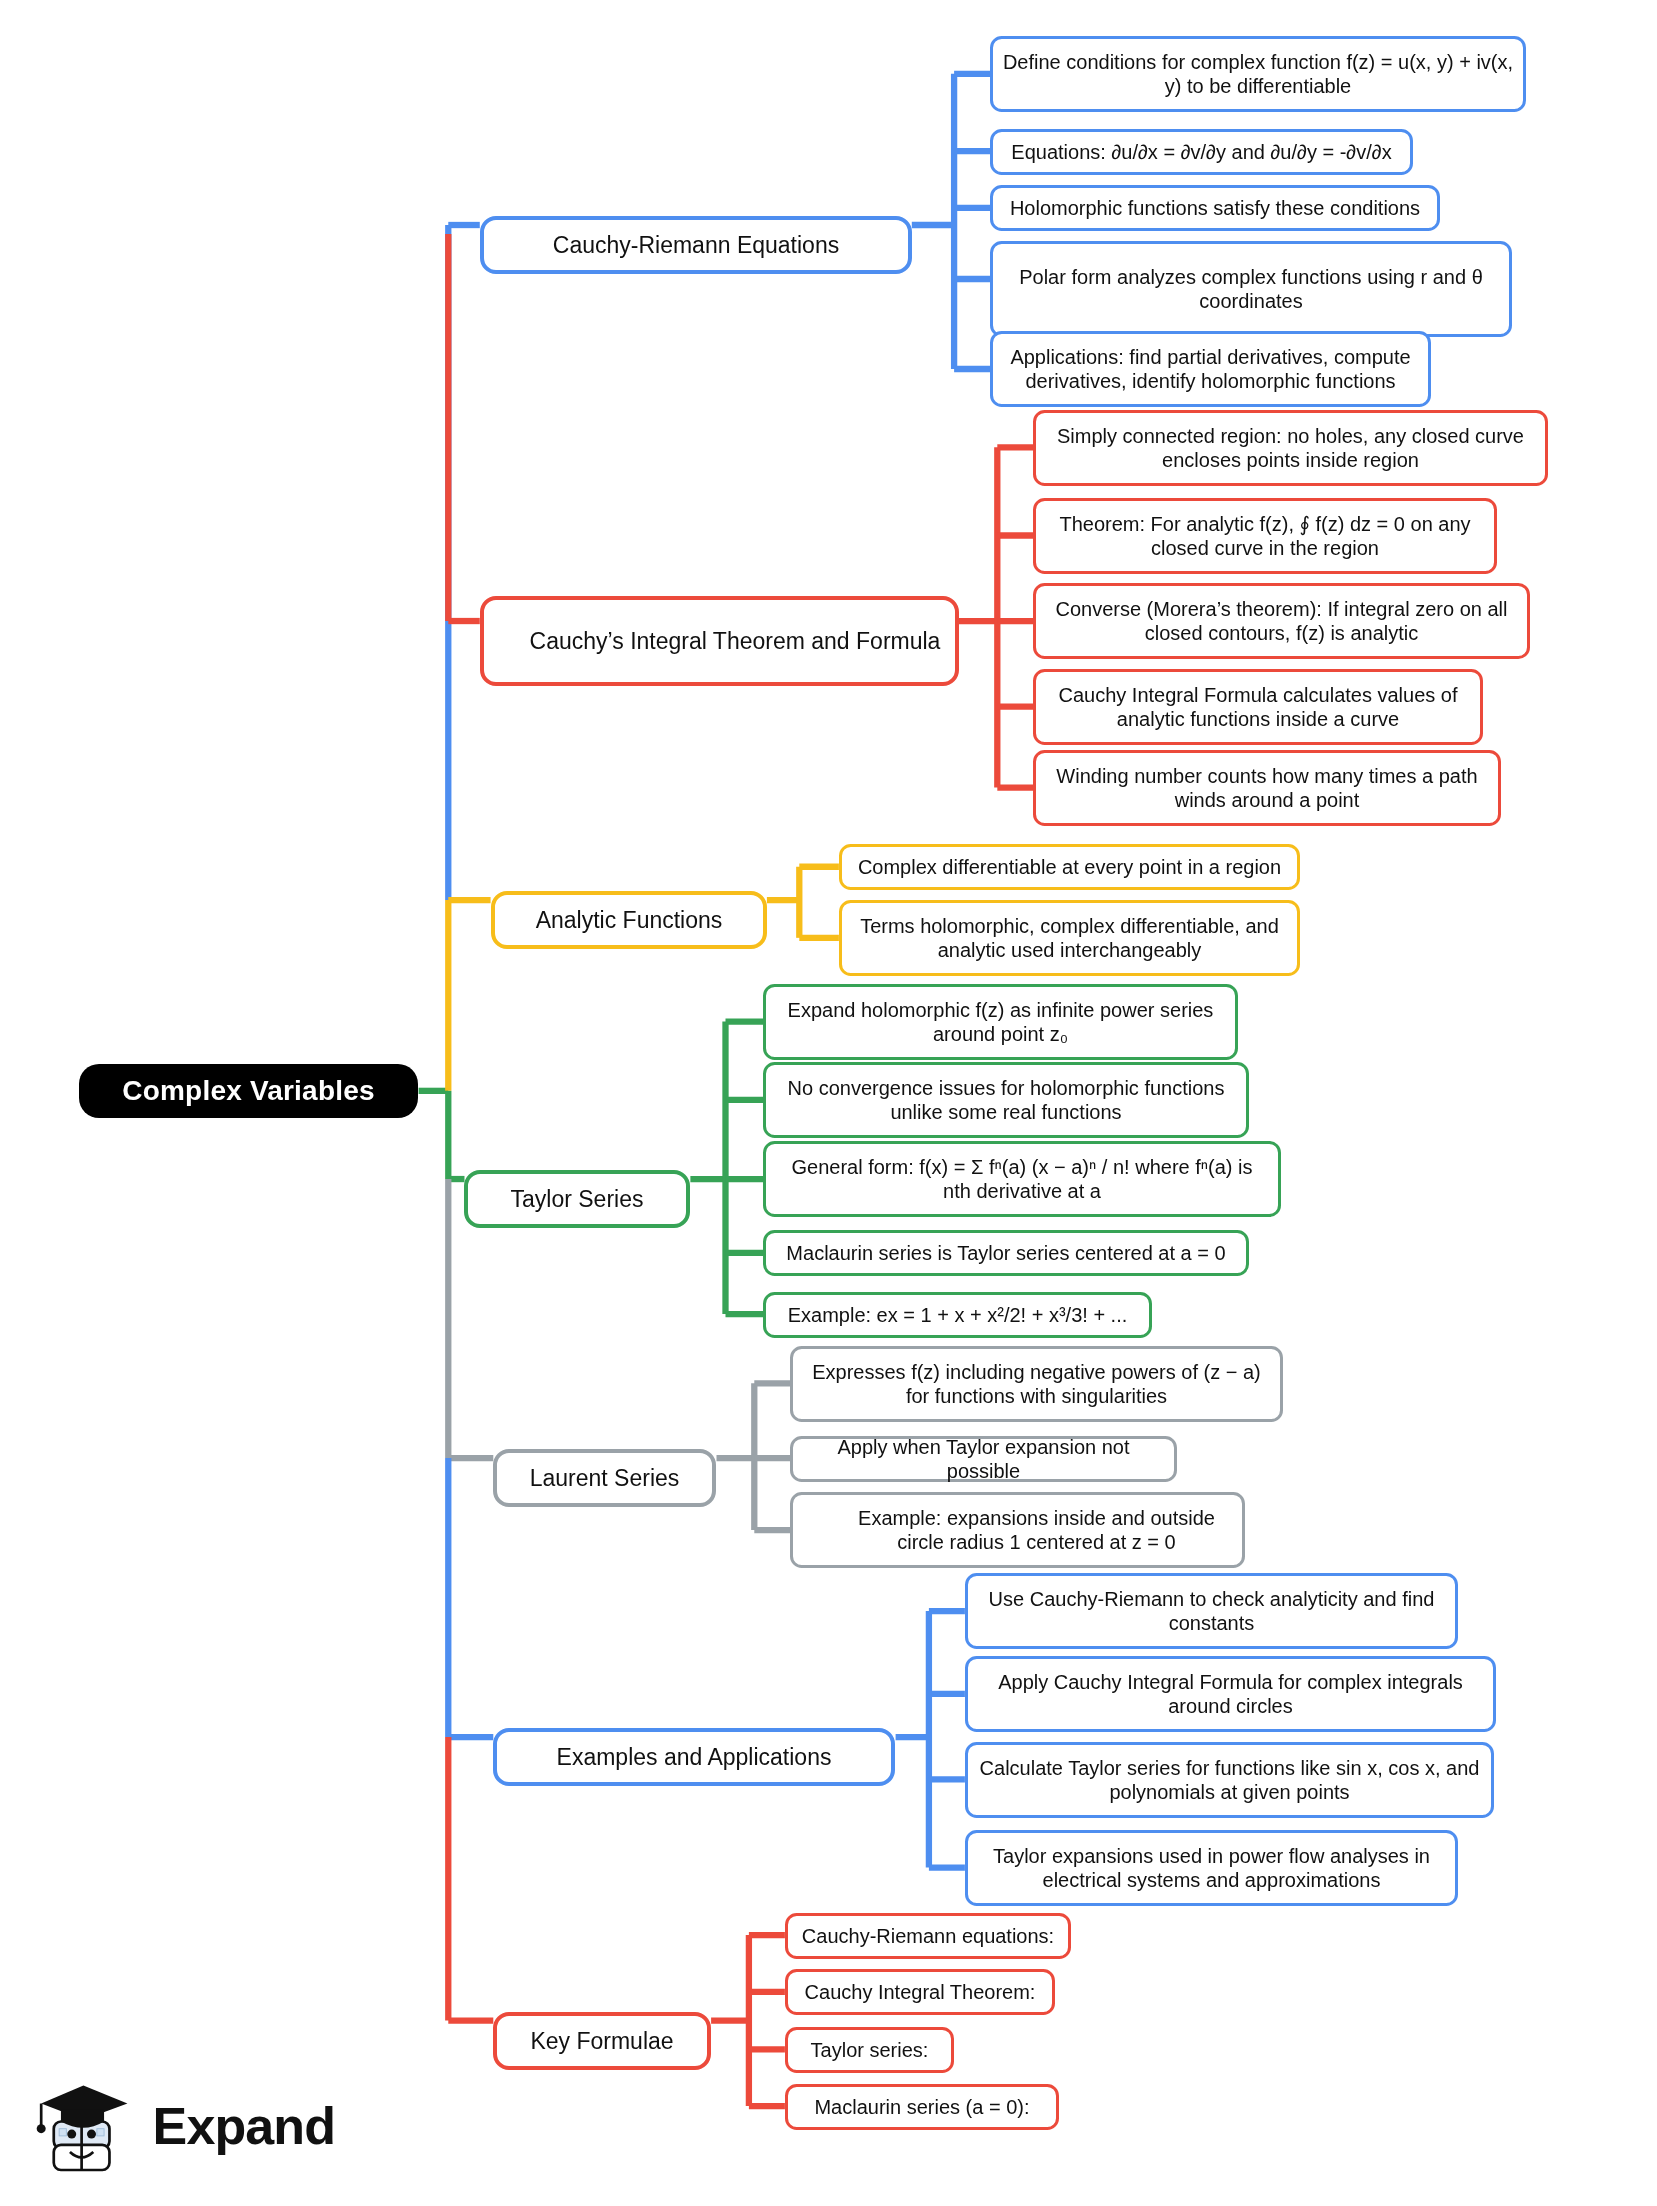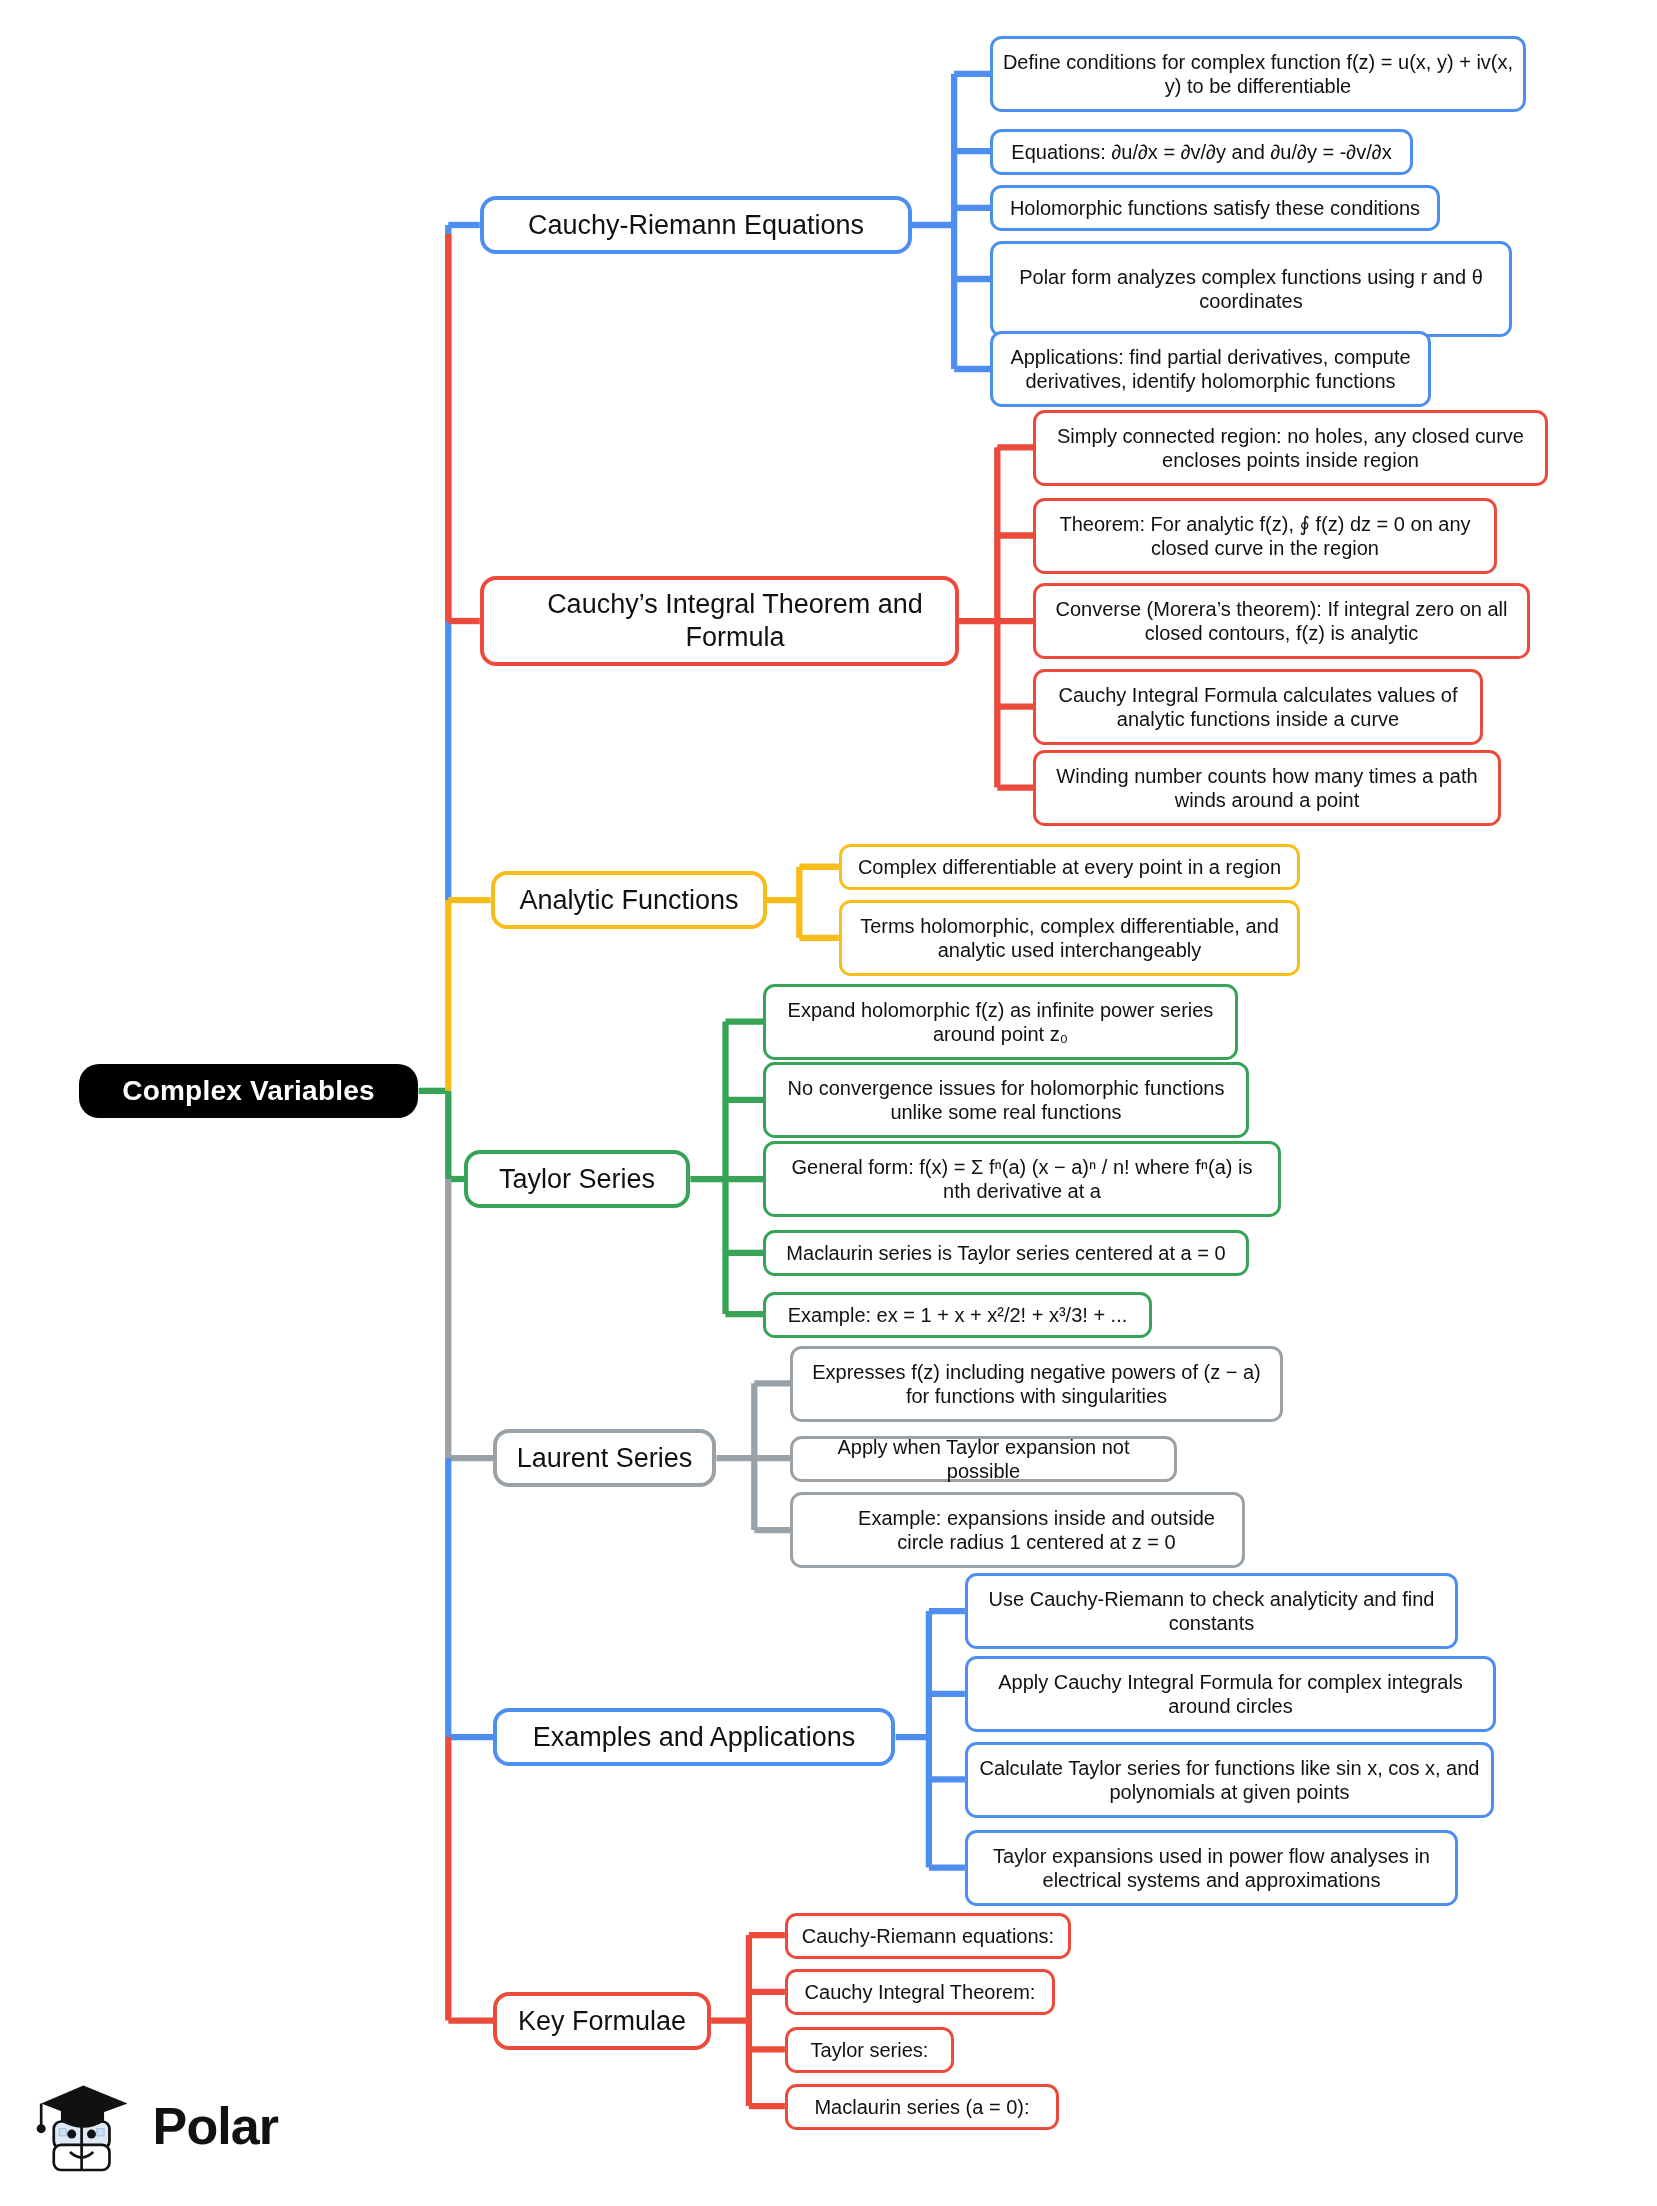--- a/index.html
+++ b/index.html
@@ -15,21 +15,21 @@
         text-align:center;background:#ffffff;border-style:solid;border-radius:12.6px;color:#111111;
         line-height:1.22;padding:3.6px 9px;}
 
   
   .root{
     background:#000000;color:#ffffff;border:none;border-radius:20px;
     font-size:28px;font-weight:bold;letter-spacing:0.2px;padding:2px 20px;
   }
 
   
-  .branch{font-size:27px;border-width:4.5px;border-radius:16px;}
+  .branch{font-size:23px;border-width:4.5px;border-radius:16px;margin-top:20px;}
   .b-blue{border-color:#4e8ef0;}
   .b-red{border-color:#ec4a3b;}
   .b-yellow{border-color:#f7bd1a;}
   .b-green{border-color:#37a356;}
   .b-gray{border-color:#9aa2a8;}
 
   
   .leaf{font-size:20px;border-width:3.6px;border-radius:11.7px;}
   .l-blue{border-color:#4e8ef0;}
   .l-red{border-color:#ec4a3b;}
@@ -249,17 +249,17 @@
         <rect x="28" y="62" width="8" height="8" fill="#cfe0f2" stroke="#9dbbd8" stroke-width="1"></rect>
         <rect x="70" y="62" width="8" height="8" fill="#cfe0f2" stroke="#9dbbd8" stroke-width="1"></rect>
         <path d="M40 88 q13 12 26 0" fill="none" stroke="#111" stroke-width="3"></path>
 
         <path d="M8 34 L55 14 L104 34 L55 52 Z" fill="#111"></path>
         <path d="M30 41 L30 54 q25 14 48 0 L78 41" fill="#111"></path>
         <path d="M8 34 L8 58" stroke="#111" stroke-width="3" fill="none"></path>
         <circle cx="8" cy="62" r="5" fill="#111"></circle>
       </svg>
     </div>
-    <div class="wordmark">Polar</div>
+    <div class="wordmark">Expand</div>
   </div>
 
 </div>
 
 
 </body></html>

